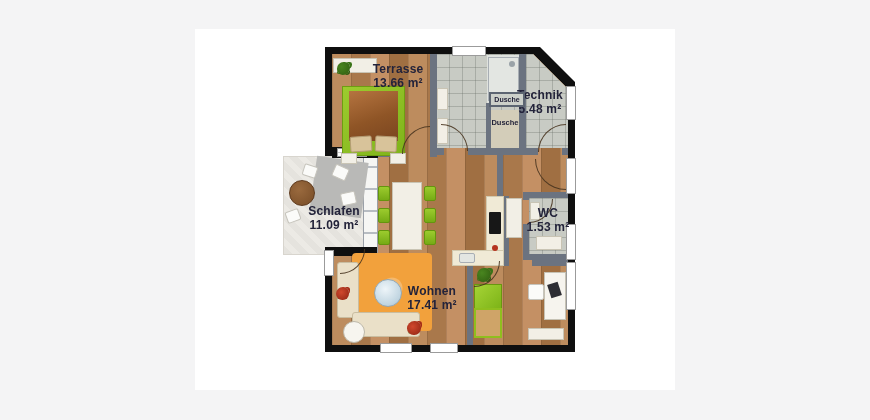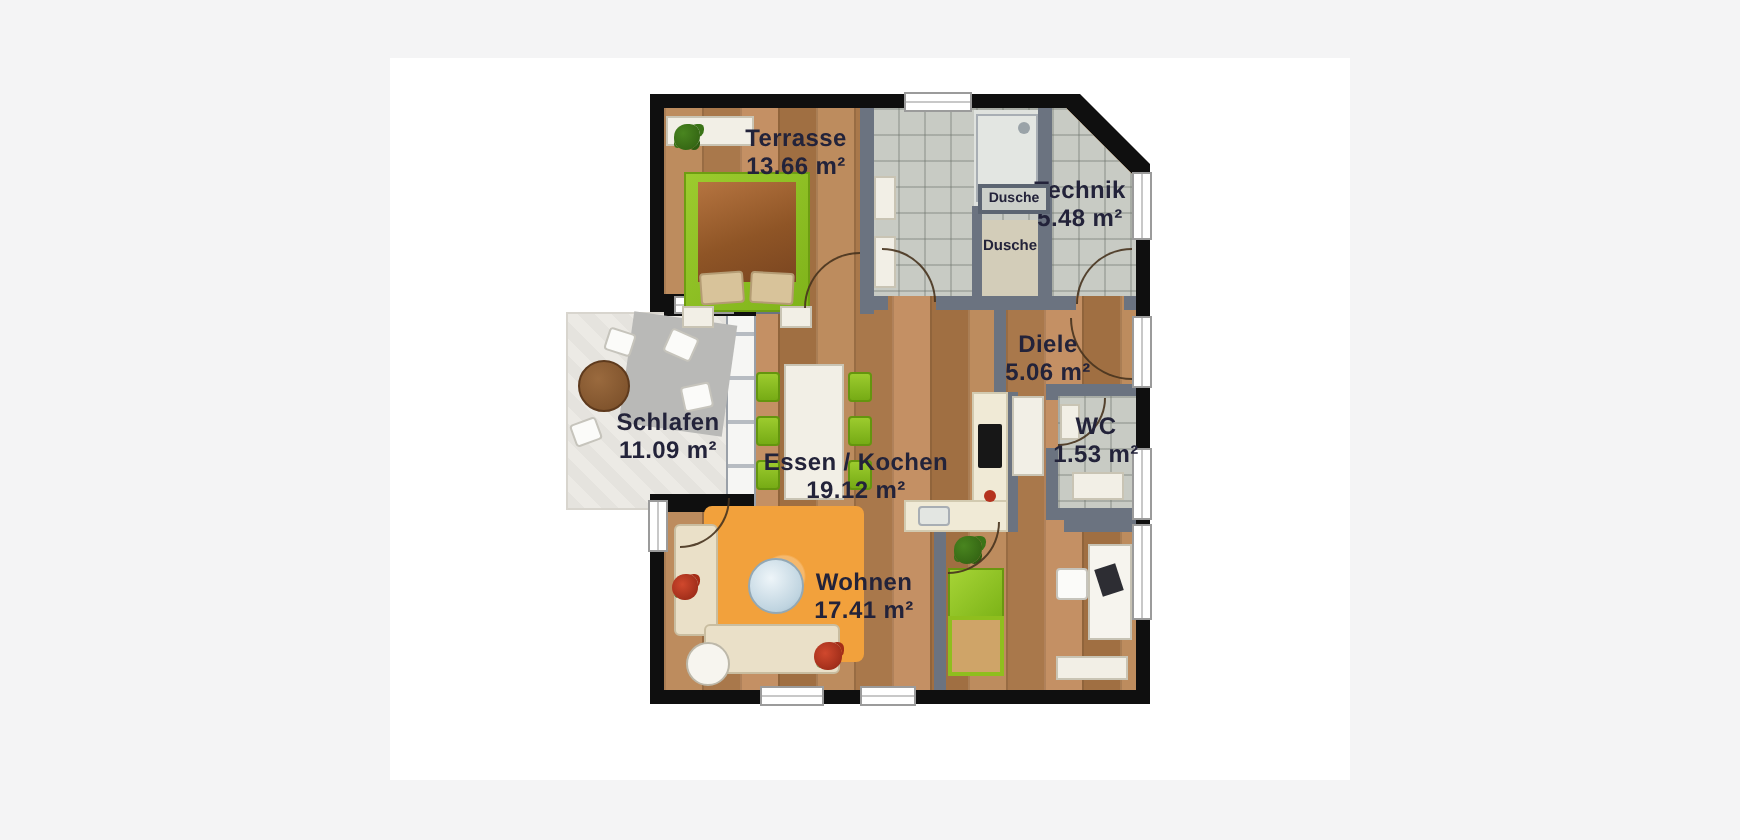--- a/index.html
+++ b/index.html
@@ -202,36 +202,28 @@
   <div class="f terr-chair" style="left:286px;top:210px;width:14px;height:12px;transform:rotate(-20deg);z-index:12;"></div>
 
   <div class="lbl" style="left:352px;top:62px;width:92px;">
     <span class="name">Terrasse</span>
     <span class="area">13.66 m²</span>
   </div>
   <div class="lbl" style="left:508px;top:88px;width:64px;">
     <span class="name">Technik</span>
     <span class="area">5.48 m²</span>
   </div>
-  <div class="lbl" style="left:493px;top:165px;width:62px;">
-    <span class="name">Diele</span>
-    <span class="area">5.06 m²</span>
-  </div>
   <div class="lbl" style="left:524px;top:206px;width:48px;">
     <span class="name">WC</span>
     <span class="area">1.53 m²</span>
   </div>
   <div class="lbl" style="left:293px;top:204px;width:82px;">
     <span class="name">Schlafen</span>
     <span class="area">11.09 m²</span>
   </div>
-  <div class="lbl" style="left:373px;top:224px;width:110px;">
-    <span class="name">Essen / Kochen</span>
-    <span class="area">19.12 m²</span>
-  </div>
   <div class="lbl" style="left:387px;top:284px;width:90px;">
     <span class="name">Wohnen</span>
     <span class="area">17.41 m²</span>
   </div>
 
   <div class="duschebox">Dusche</div>
   <div class="minilbl" style="left:488px;top:118px;width:34px;">Dusche</div>
 </div>
 
 </body></html>

